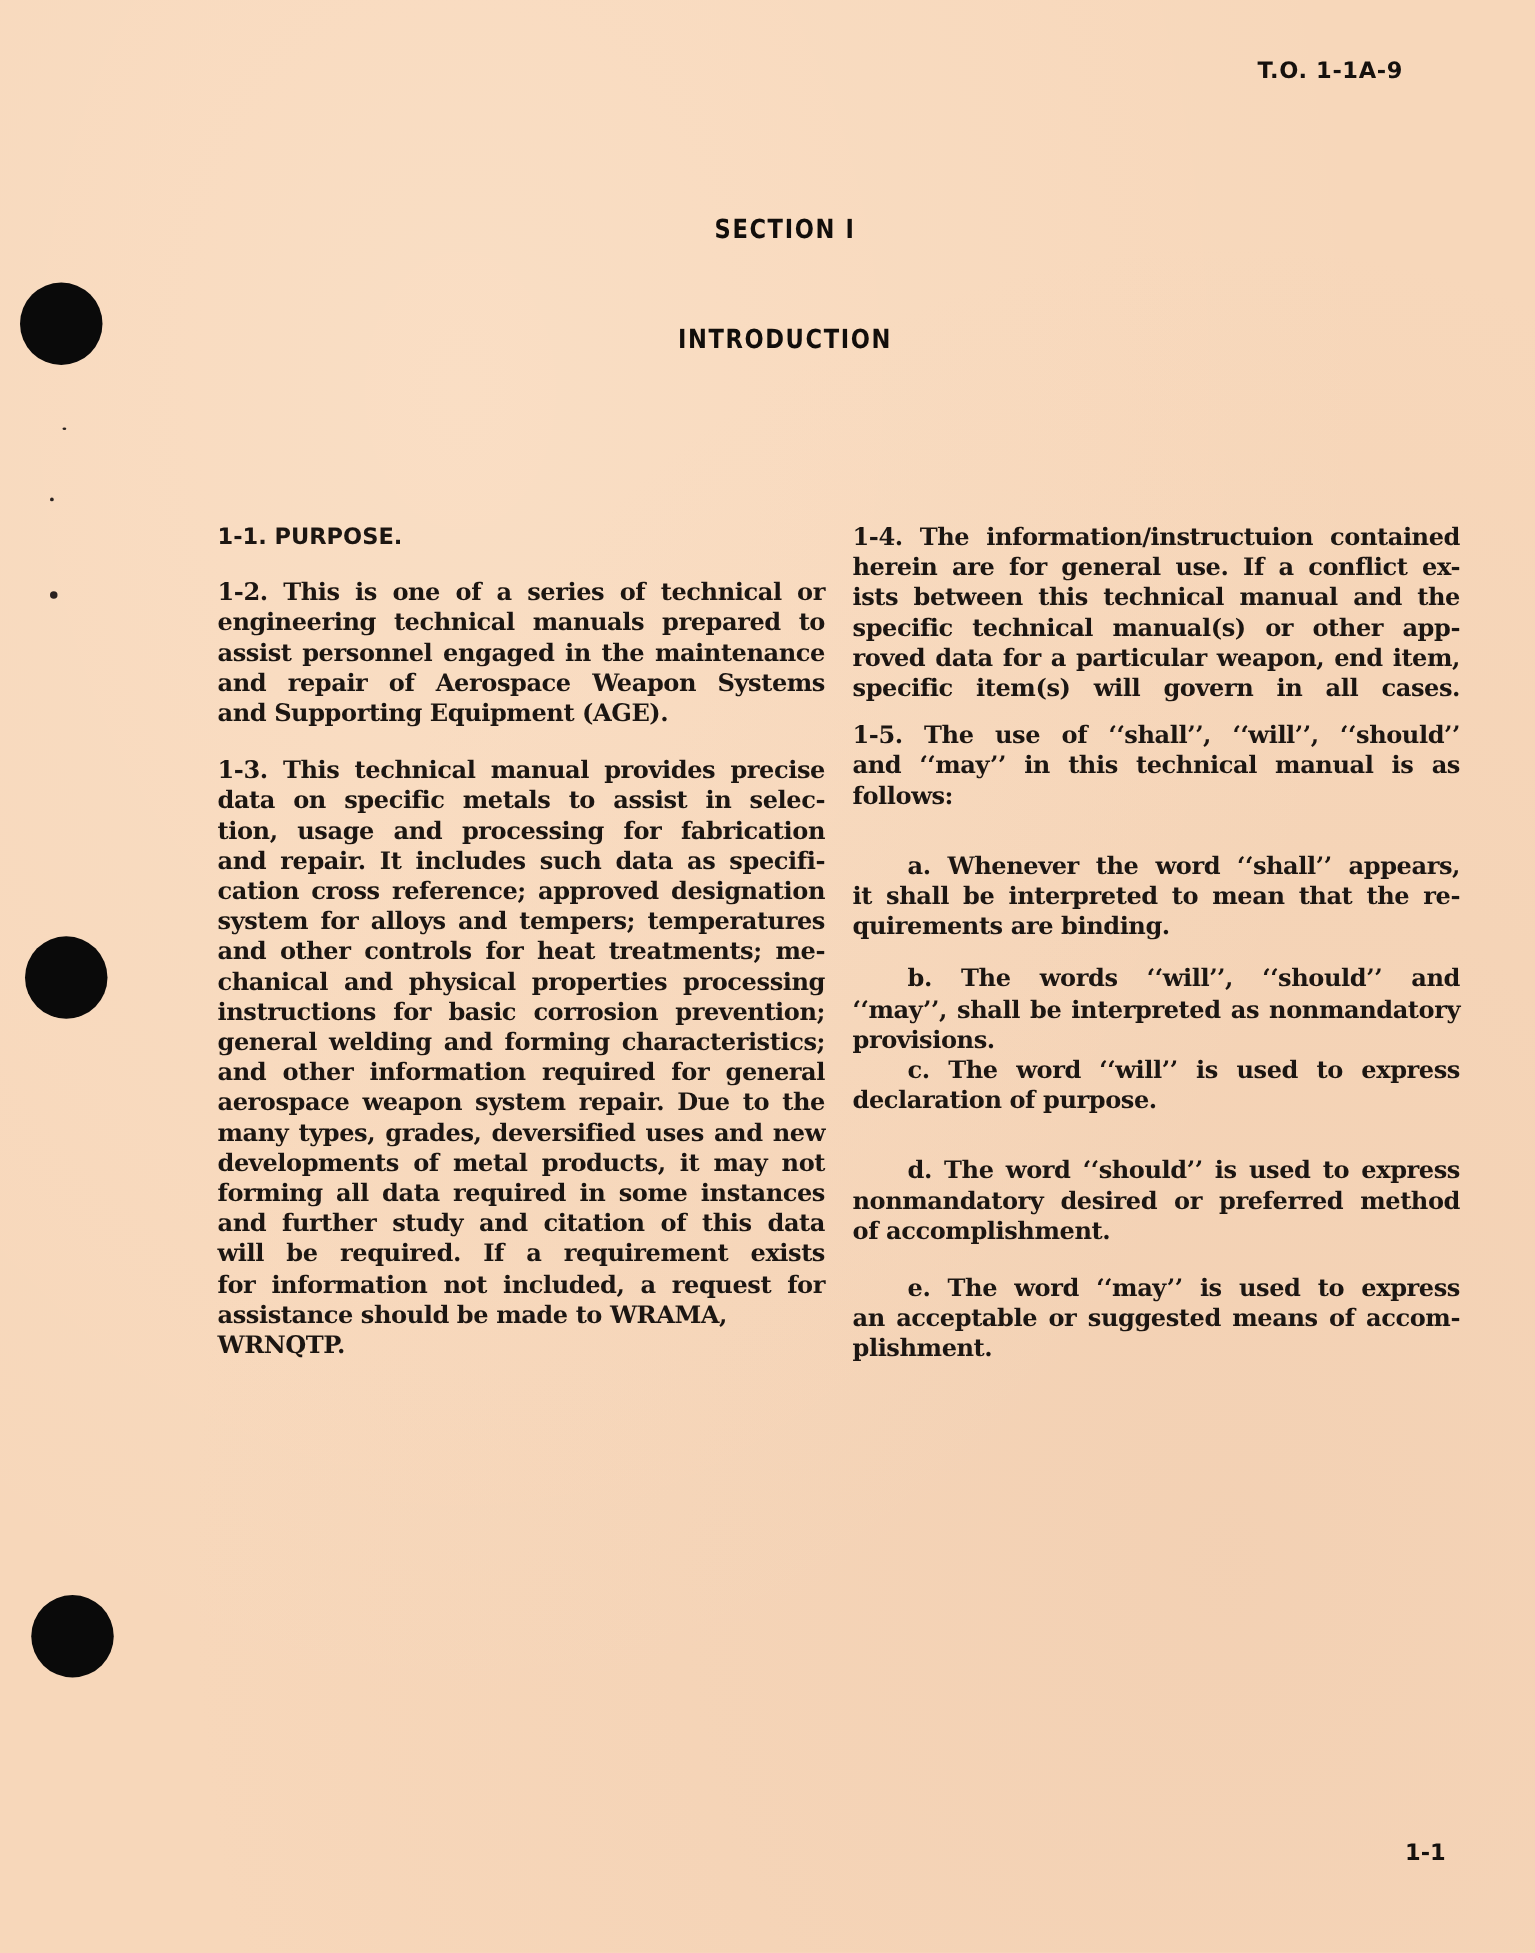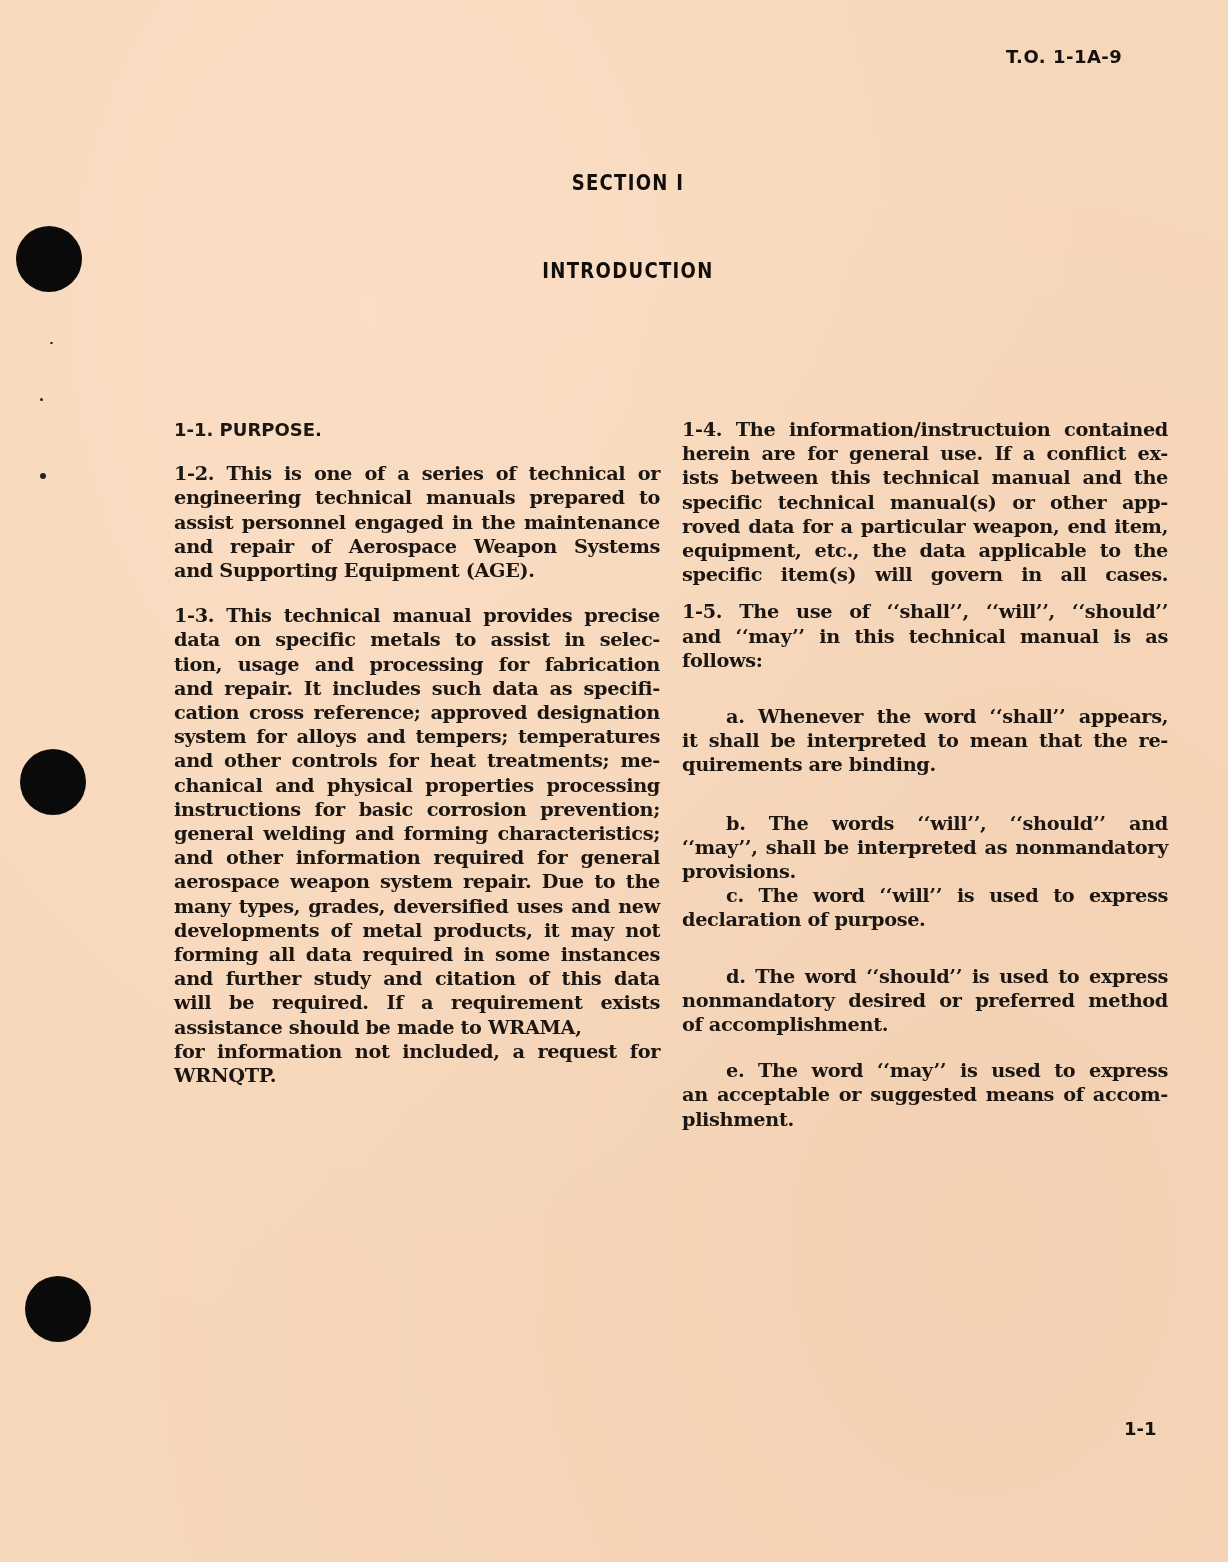--- a/index.html
+++ b/index.html
@@ -88,21 +88,21 @@
     .para {
       margin-bottom: 21px;
     }
     .sub-para .line.first {
       padding-left: 44px;
       box-sizing: border-box;
     }
     .folio {
       position: absolute;
       left: 1124px;
-      top: 1418px;
+      top: 1472px;
       font-family: "DejaVu Sans", "Liberation Sans", sans-serif;
       font-weight: bold;
       font-size: 18px;
       color: #15110e;
     }
     .fleck {
       position: absolute;
       background: #2a2220;
       border-radius: 50%;
     }
@@ -147,44 +147,43 @@
       <span class="line">chanical and physical properties processing</span>
       <span class="line">instructions for basic corrosion prevention;</span>
       <span class="line">general welding and forming characteristics;</span>
       <span class="line">and other information required for general</span>
       <span class="line">aerospace weapon system repair. Due to the</span>
       <span class="line">many types, grades, deversified uses and new</span>
       <span class="line">developments of metal products, it may not</span>
       <span class="line">forming all data required in some instances</span>
       <span class="line">and further study and citation of this data</span>
       <span class="line">will be required. If a requirement exists</span>
+      <span class="line">for information not included, a request for</span>
       <span class="line last">assistance should be made to WRAMA,</span>
-      <span class="line">for information not included, a request for</span>
       <span class="line last">WRNQTP.</span>
     </div>
   </div>
 
   <div class="col col-right">
     <div class="para" style="margin-bottom:13px;">
       <span class="line">1-4. The information/instructuion contained</span>
       <span class="line">herein are for general use. If a conflict ex-</span>
       <span class="line">ists between this technical manual and the</span>
       <span class="line">specific technical manual(s) or other app-</span>
       <span class="line">roved data for a particular weapon, end item,</span>
-      <span class="line">equipment, etc., the data applicable to the</span>
       <span class="line">specific item(s) will govern in all cases.</span>
     </div>
 
     <div class="para" style="margin-bottom:32px;">
       <span class="line">1-5. The use of ‘‘shall’’, ‘‘will’’, ‘‘should’’</span>
       <span class="line">and ‘‘may’’ in this technical manual is as</span>
       <span class="line last">follows:</span>
     </div>
 
-    <div class="para sub-para" style="margin-bottom:34px;">
+    <div class="para sub-para" style="margin-bottom:18px;">
       <span class="line first">a. Whenever the word ‘‘shall’’ appears,</span>
       <span class="line">it shall be interpreted to mean that the re-</span>
       <span class="line last">quirements are binding.</span>
     </div>
 
     <div class="para sub-para" style="margin-bottom:0;">
       <span class="line first">b. The words ‘‘will’’, ‘‘should’’ and</span>
       <span class="line">‘‘may’’, shall be interpreted as nonmandatory</span>
       <span class="line last">provisions.</span>
     </div>

